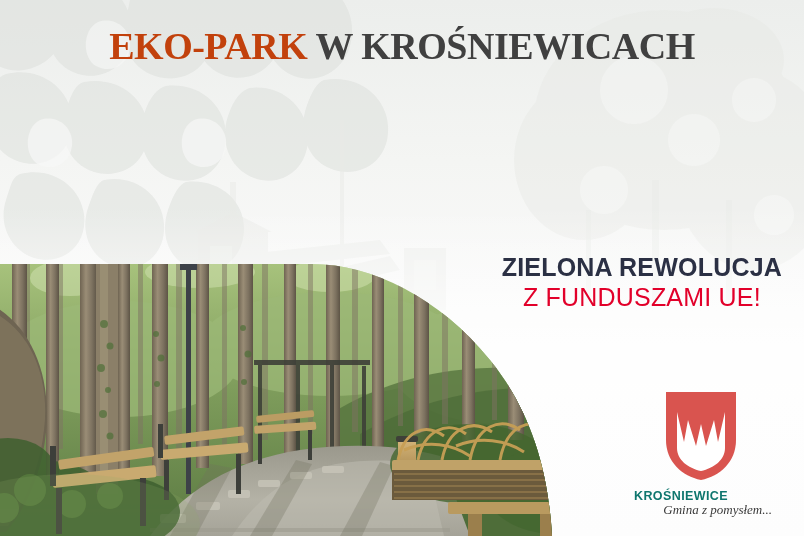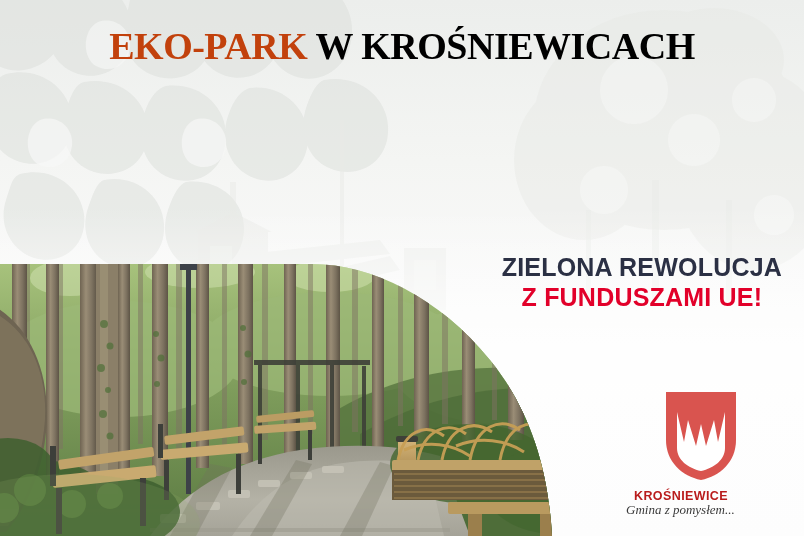--- a/index.html
+++ b/index.html
@@ -53,39 +53,39 @@
     text-align:center;
     font-family:"Liberation Serif", serif;
     font-weight:bold;
     font-size:38px;
     letter-spacing:-0.5px;
     line-height:1.05;
     white-space:nowrap;
     z-index:6;
   }
   .headline .hl-red   { color:#c2410c; }
-  .headline .hl-dark  { color:#000000; }
+  .headline .hl-dark  { color:#404040; }
 
   
   .subtitle {
     position:absolute; right:22px; top:253px;
     text-align:center;
     z-index:6;
   }
   .subtitle .sub-line1 {
     display:block;
     font-size:25px; font-weight:bold;
     color:#2b3044;
     letter-spacing:.2px;
     line-height:1.18;
     white-space:nowrap;
   }
   .subtitle .sub-line2 {
     display:block;
-    font-size:25px; font-weight:bold;
+    font-size:25px; font-weight:normal;
     color:#e2002a;
     letter-spacing:.2px;
     line-height:1.18;
     white-space:nowrap;
   }
 
   
   .photo-wrap {
     position:absolute; left:0; top:264px; width:580px; height:272px;
     z-index:4;
@@ -106,30 +106,30 @@
     width:150px;
     z-index:7;
     text-align:center;
   }
   .logo-shield { width:100%; height:92px; }
   .logo-shield svg { display:block; margin:0 auto; }
   .logo-name {
     margin-top:7px;
     font-size:12.5px; font-weight:bold;
     letter-spacing:.4px;
-    color:#b91c1c;
+    color:#0f766e;
     text-align:left;
     padding-left:8px;
   }
   .logo-tag {
     font-family:"Liberation Serif", serif;
     font-style:italic;
     font-size:13px;
     color:#3a3a3a;
-    text-align:left;
+    text-align:right;
     padding-right:4px;
     margin-top:-1px;
   }
 </style>
 </head>
 <body>
 
 <div id="poster">
 
   <div class="bg-wash"></div>

